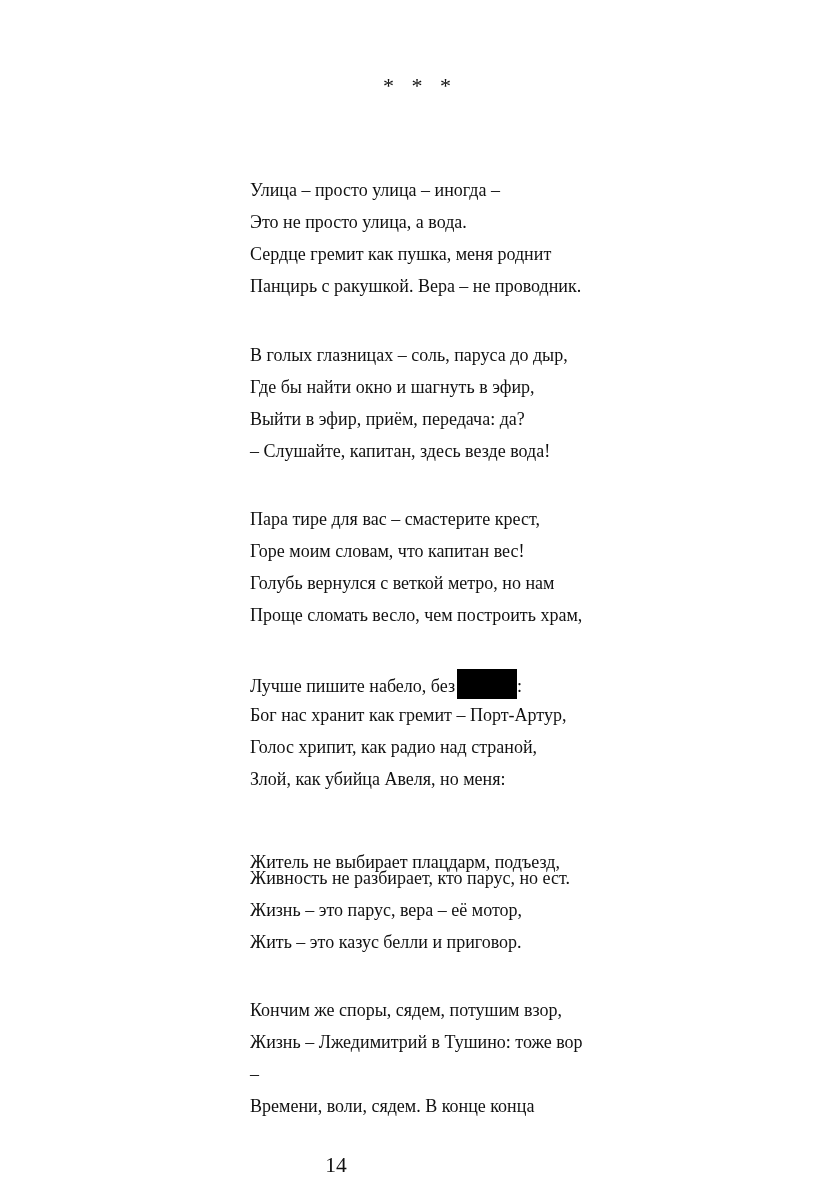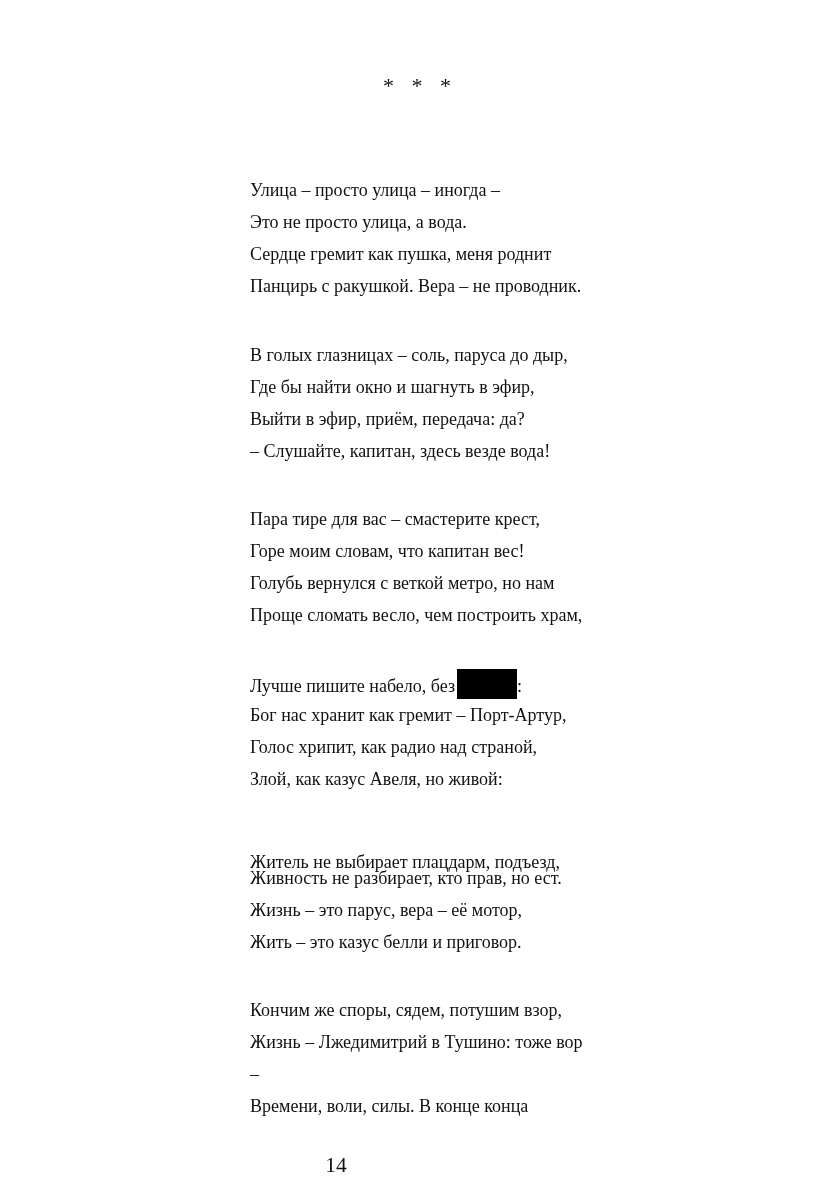--- a/index.html
+++ b/index.html
@@ -83,32 +83,32 @@
     <div class="line" style="top:569px">Голубь вернулся с веткой метро, но нам</div>
     <div class="line" style="top:601px">Проще сломать весло, чем построить храм,</div>
   </div>
 
   <div>
     <div class="line" style="top:669px">
       <span>Лучше пишите набело, без</span><span class="redaction"></span><span>:</span>
     </div>
     <div class="line" style="top:701px">Бог нас хранит как гремит – Порт-Артур,</div>
     <div class="line" style="top:733px">Голос хрипит, как радио над страной,</div>
-    <div class="line" style="top:765px">Злой, как казус Авеля, но живой:</div>
+    <div class="line" style="top:765px">Злой, как убийца Авеля, но меня:</div>
   </div>
 
   <div>
     <div class="line" style="top:848px">Житель не выбирает плацдарм, подъезд,</div>
-    <div class="line" style="top:864px">Живность не разбирает, кто прав, но ест.</div>
+    <div class="line" style="top:864px">Живность не разбирает, кто парус, но ест.</div>
     <div class="line" style="top:896px">Жизнь – это парус, вера – её мотор,</div>
     <div class="line" style="top:928px">Жить – это казус белли и приговор.</div>
   </div>
 
   <div>
     <div class="line" style="top:996px">Кончим же споры, сядем, потушим взор,</div>
     <div class="line" style="top:1028px">Жизнь – Лжедимитрий в Тушино: тоже вор</div>
     <div class="line" style="top:1060px">–</div>
-    <div class="line" style="top:1092px">Времени, воли, силы. В конце конца</div>
+    <div class="line" style="top:1092px">Времени, воли, сядем. В конце конца</div>
   </div>
 
 </div>
 
 <div class="page-number">14</div>
 
 </body></html>

